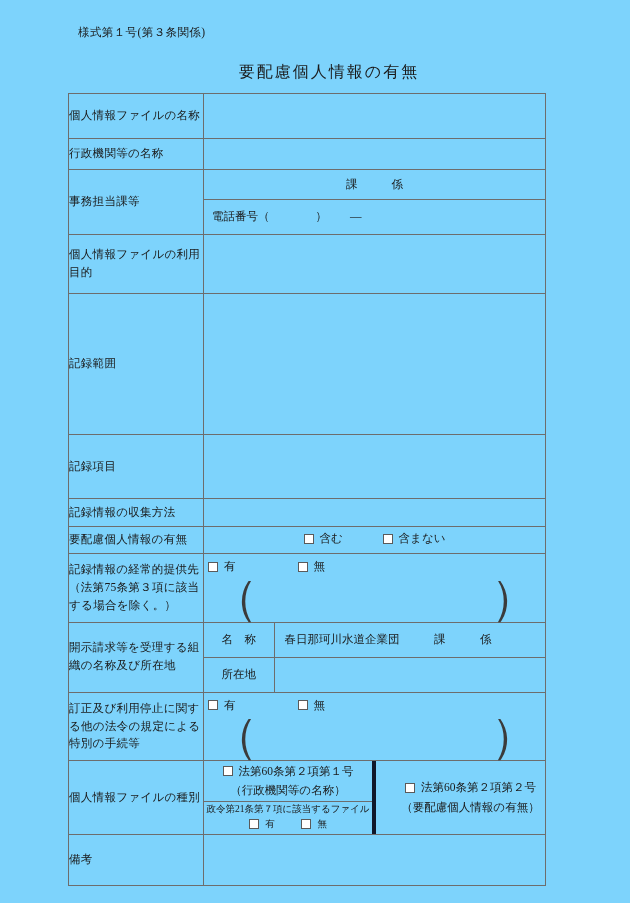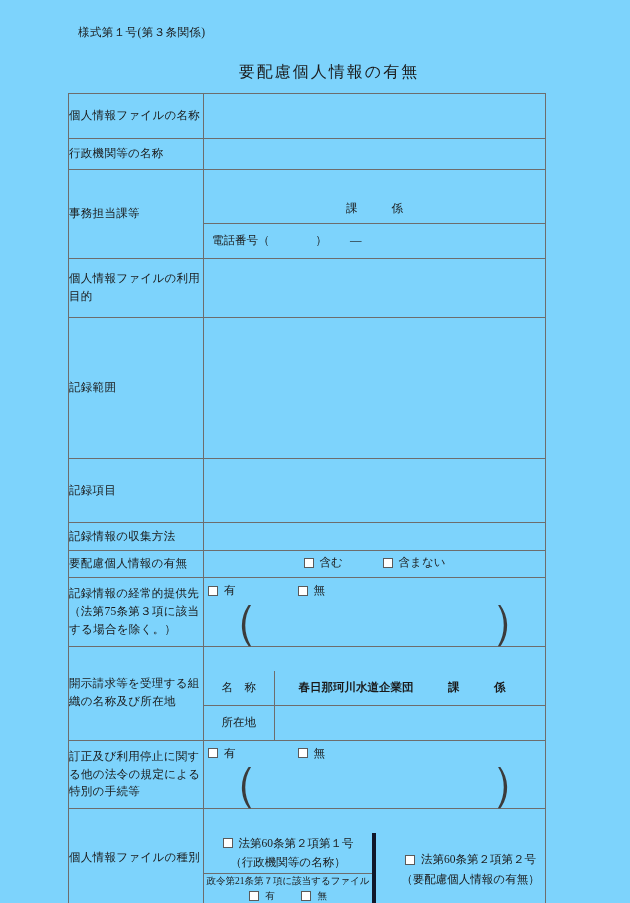--- a/index.html
+++ b/index.html
@@ -106,21 +106,20 @@
   .opts-row {
     display: flex;
     padding: 4px 2px 0 4px;
   }
   .opts-row .cb-line + .cb-line { margin-left: 62px; }
 
   .sub-table {
     width: 100%;
     border-collapse: collapse;
     table-layout: fixed;
-    margin-top: 24px;
   }
   .sub-table td {
     border: 0;
     padding: 0;
   }
 
   .type-left-top {
     text-align: center;
     padding: 4px 4px 5px 4px;
     line-height: 1.5;
@@ -243,21 +242,21 @@
         <td class="lbl lbl-mid" style="height:57px">開示請求等を受理する組織の名称及び所在地</td>
         <td style="padding:0">
           <table class="sub-table">
             <colgroup>
                 <col style="width:70px">
                 <col>
               </colgroup>
             <tbody>
               <tr>
                 <td class="center" style="height:28px; border-bottom:1px solid #6d6d6d; border-right:1px solid #6d6d6d;">名　称</td>
-                <td style="height:28px; border-bottom:1px solid #6d6d6d; padding:3px 24px;font-weight:bold;">春日那珂川水道企業団　　　課　　　係</td>
+                <td style="height:28px; border-bottom:1px solid #6d6d6d; padding:3px 10px;">春日那珂川水道企業団　　　課　　　係</td>
               </tr>
               <tr>
                 <td class="center" style="height:28px; border-right:1px solid #6d6d6d;">所在地</td>
                 <td style="height:28px; padding:3px 10px;"></td>
               </tr>
             </tbody>
           </table>
         </td>
       </tr>
 

